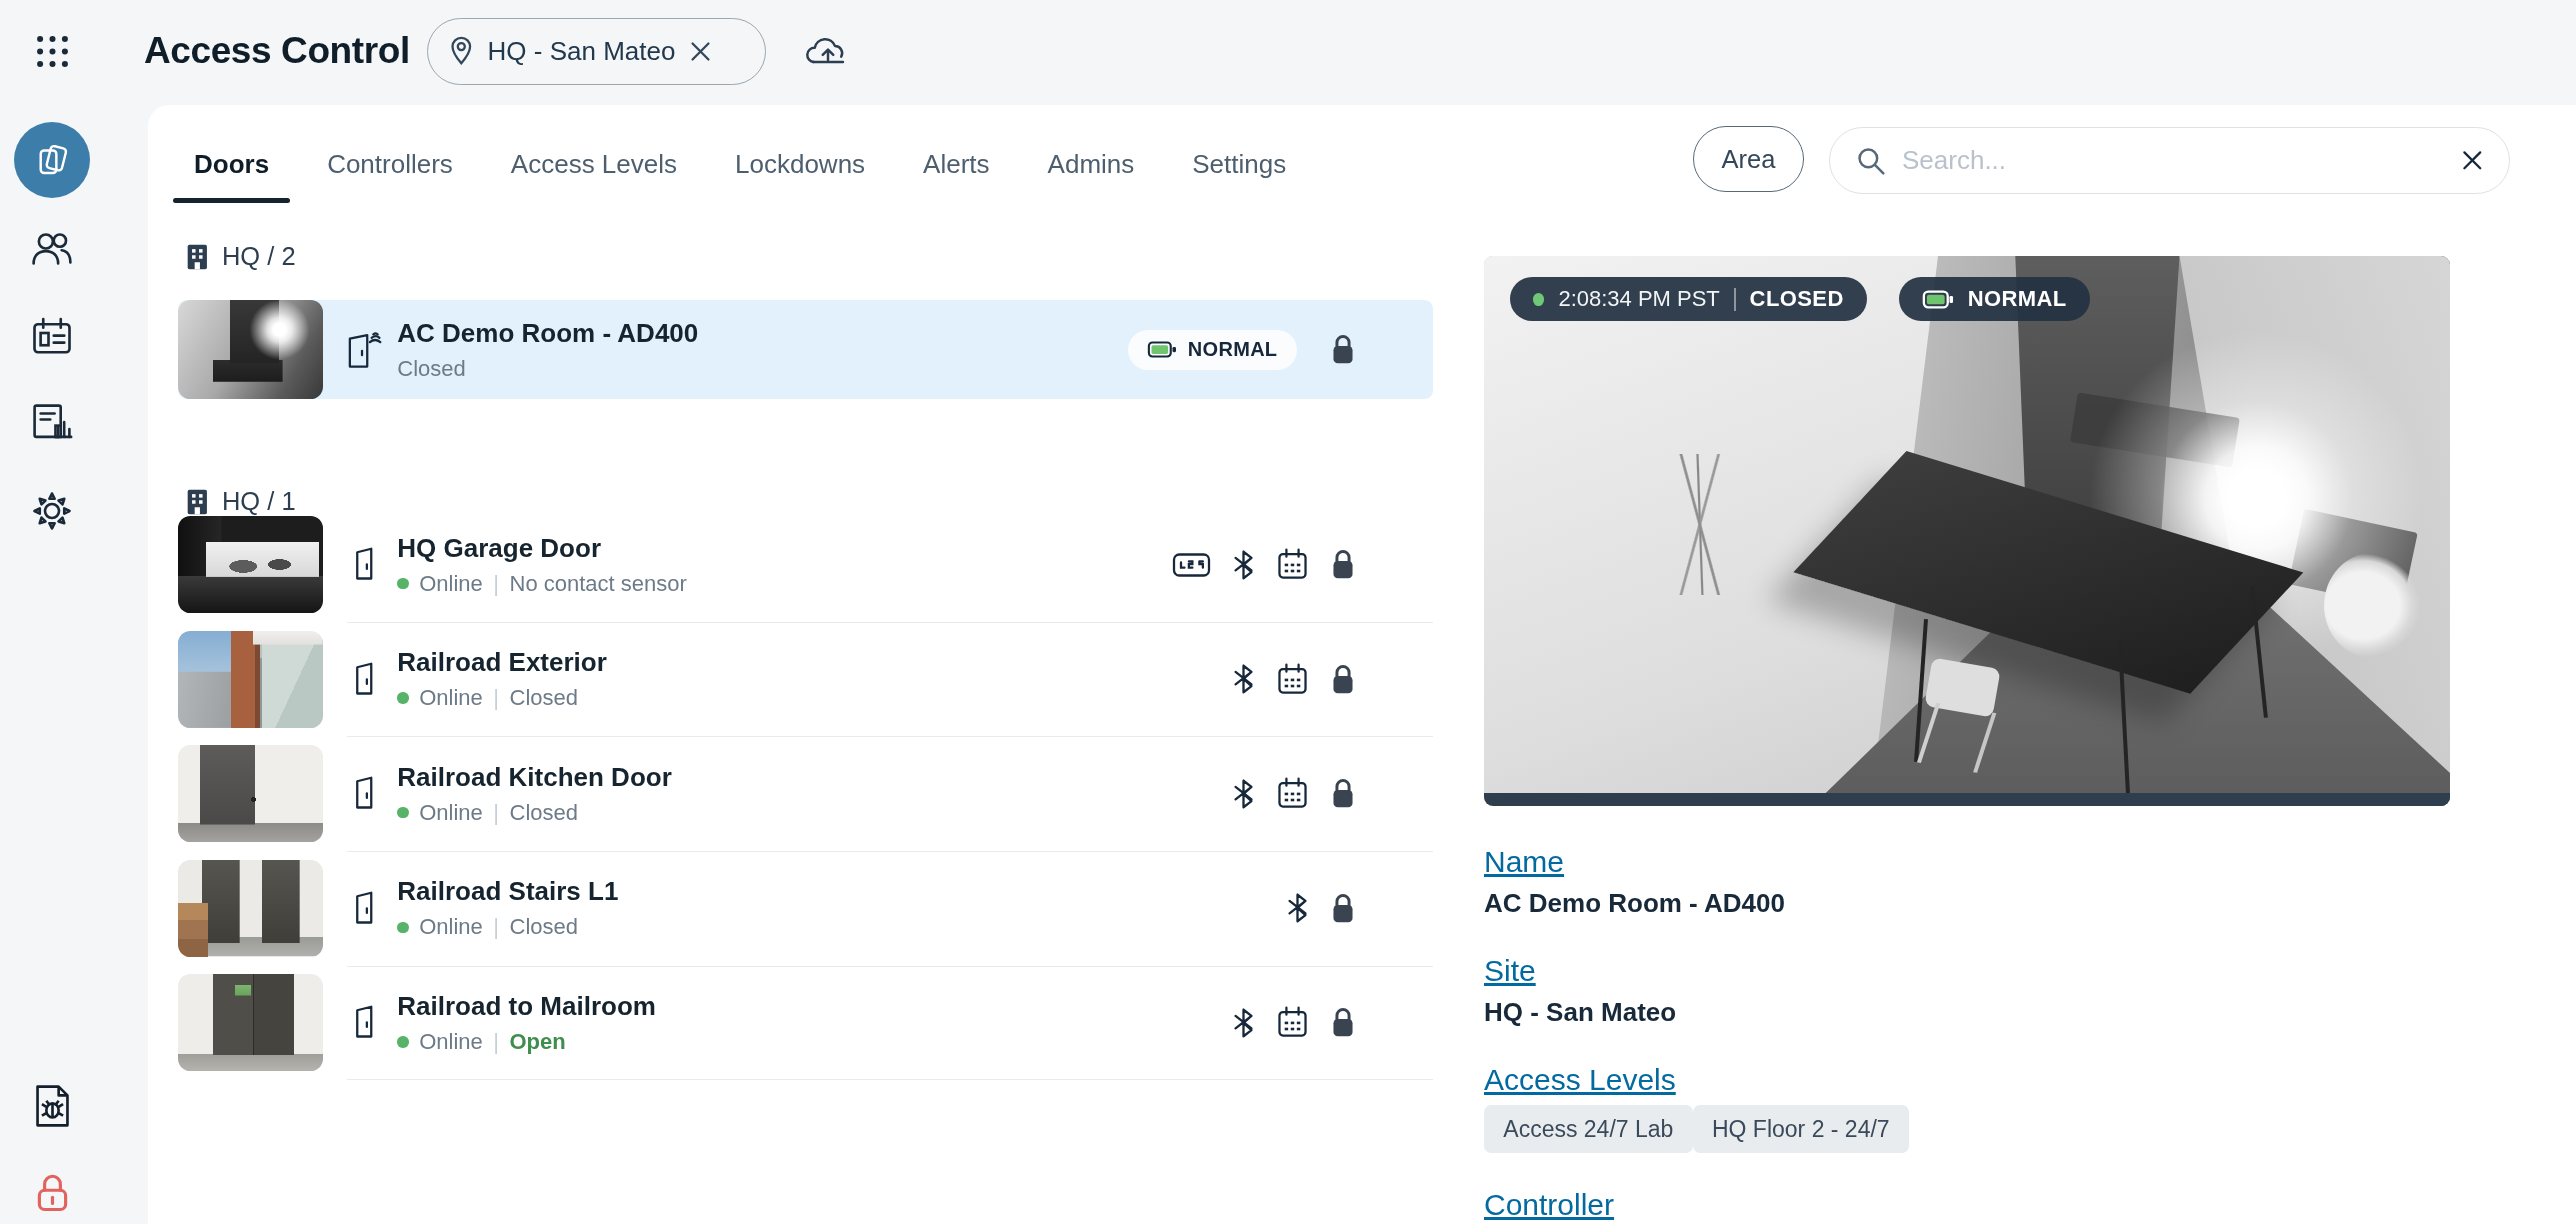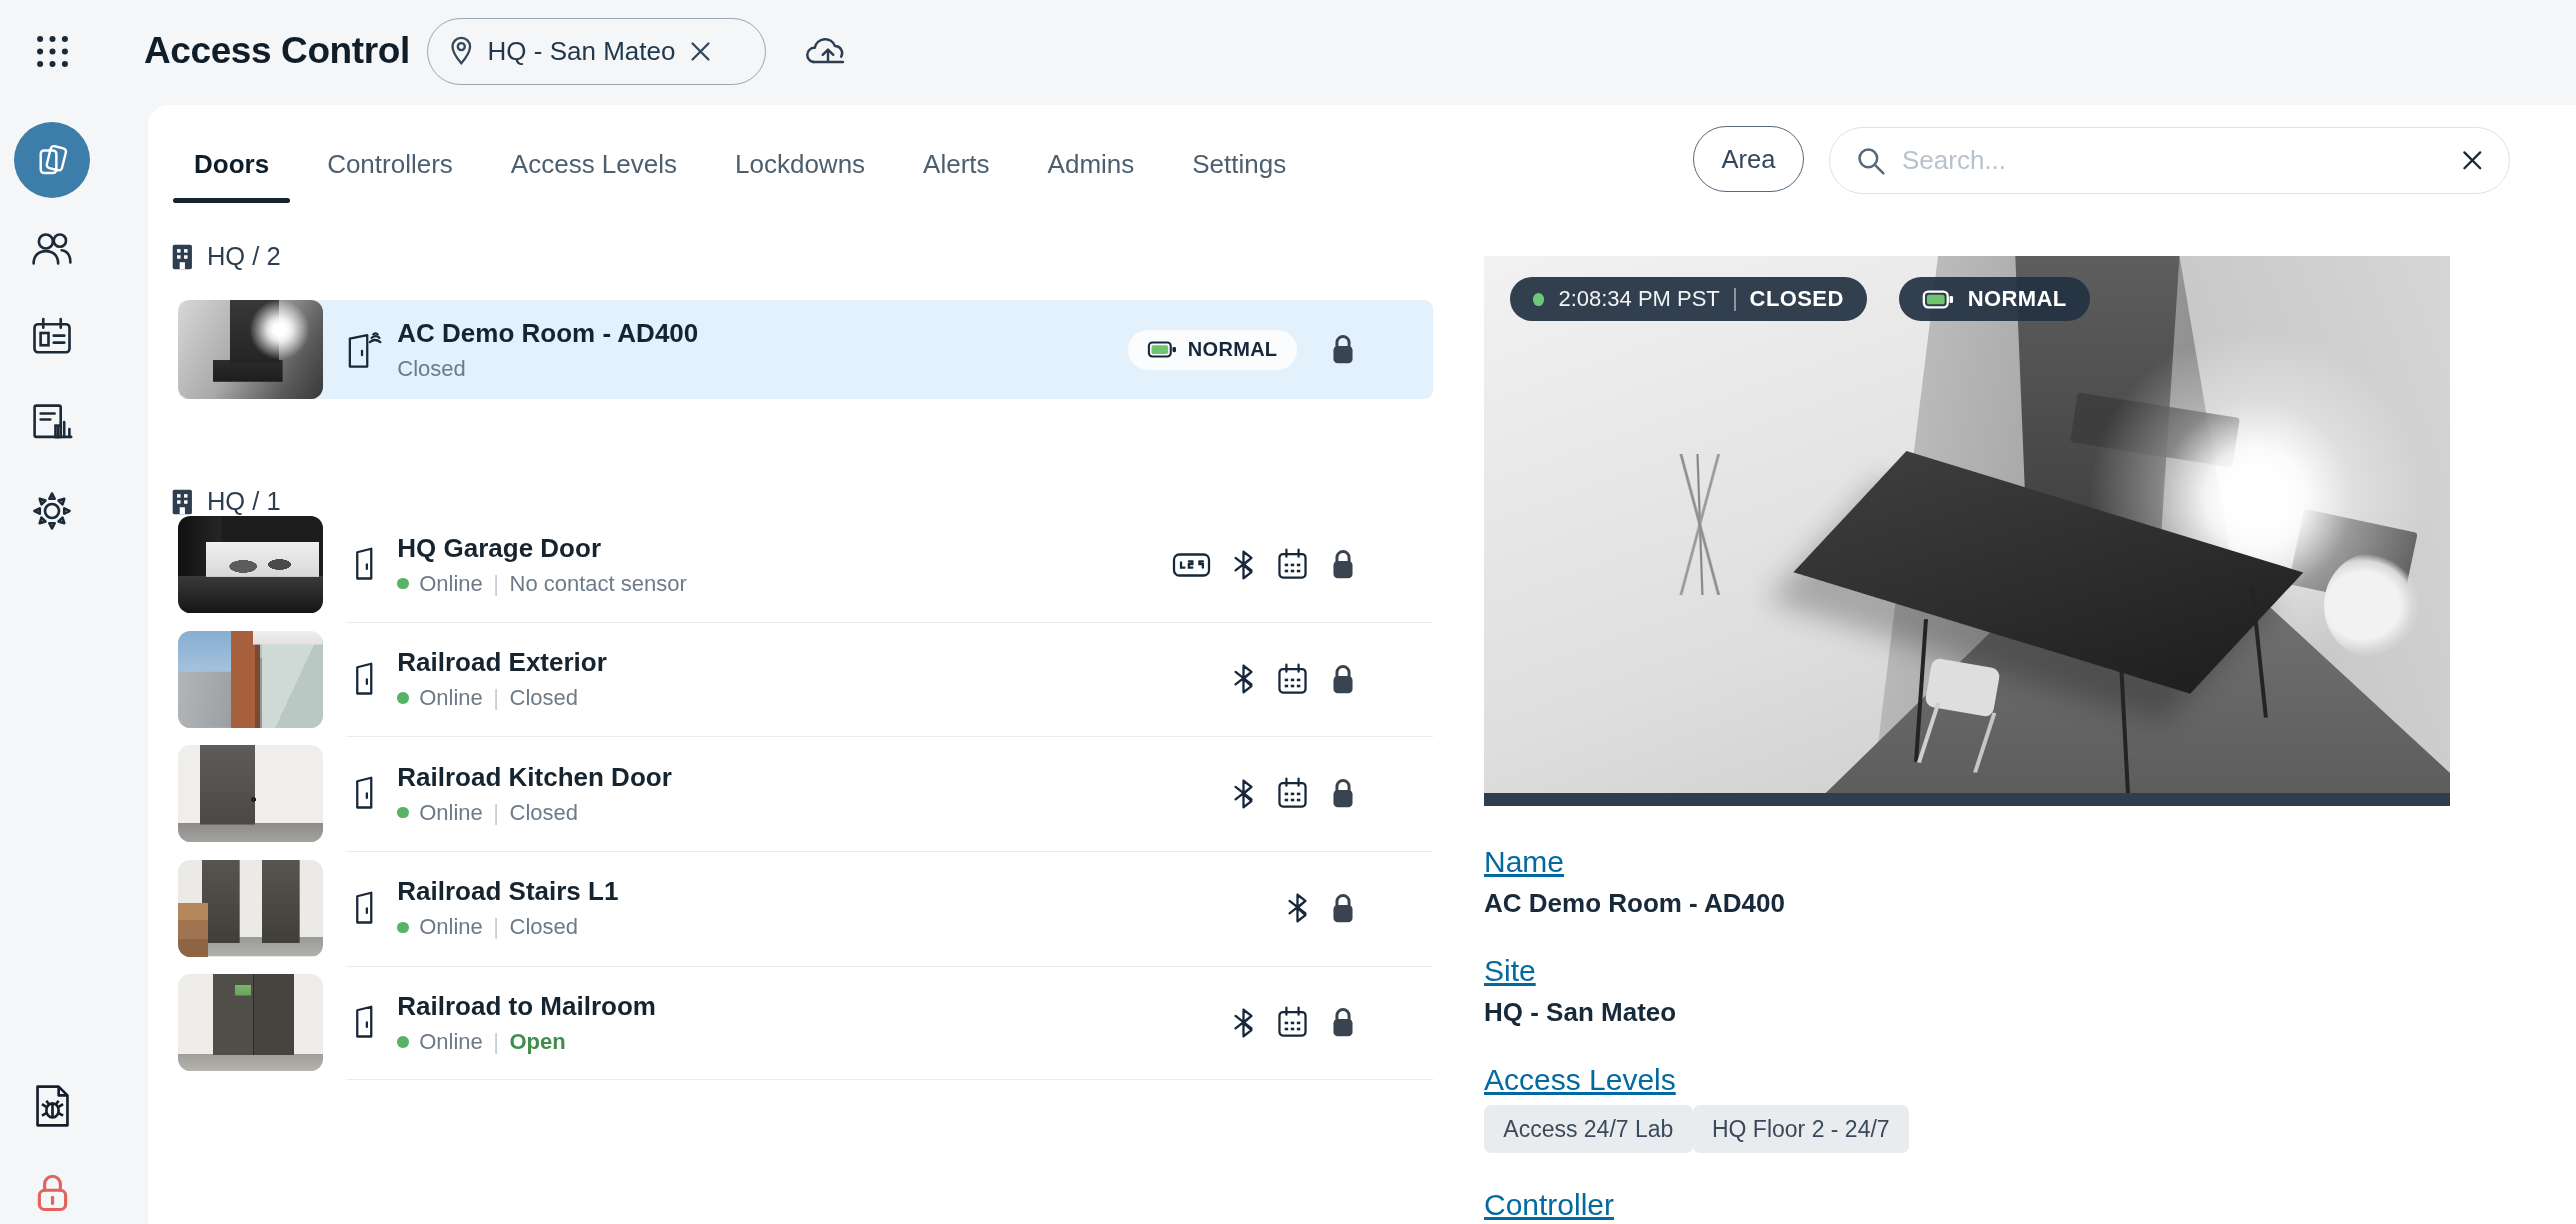--- a/index.html
+++ b/index.html
@@ -29,21 +29,21 @@
   .tab.active { color:#0f1d28; font-weight:700; }
   .tab.active::after { content:''; position:absolute; left:-21px; right:-21px; bottom:0; height:5.3px; border-radius:2.6px; background:#15232f; }
 
   
   .area-btn { position:absolute; left:1545px; top:21px; width:111px; height:66px; border:1.8px solid #55697b; border-radius:33px; display:flex; align-items:center; justify-content:center; font-size:25.5px; font-weight:500; color:#33475a; background:#fff; }
   .searchbox { position:absolute; left:1681px; top:22px; width:681px; height:67px; border:1.8px solid #dde2e7; border-radius:35px; background:#fff; display:flex; align-items:center; padding:0 24.6px 0 26px; gap:16px; }
   .searchbox input { flex:1; border:none; outline:none; font-size:26px; color:#33475a; background:transparent; font-family:"Liberation Sans", sans-serif; }
   .searchbox input::placeholder { color:#b9c2cb; }
 
   
-  .section-label { position:absolute; left:22px; display:flex; align-items:center; gap:12.3px; font-size:25.5px; font-weight:500; color:#2c3e50; }
+  .section-label { position:absolute; left:37px; display:flex; align-items:center; gap:12.3px; font-size:25.5px; font-weight:500; color:#2c3e50; }
 
   
   .drow { position:relative; width:1255px; height:97px; display:flex; align-items:center; }
   .drow.selected { height:99px; background:#e2f1fb; border-radius:8.8px; }
   .thumb { width:145px; height:100%; border-radius:12.3px; flex:0 0 145px; background-color:#8a8a8a; background-repeat:no-repeat; }
   .row-door-icon { margin-left:23px; width:39px; display:flex; justify-content:center; flex:0 0 39px; }
   .row-main { margin-left:12.3px; display:flex; flex-direction:column; gap:7px; }
   .row-title { font-size:26px; font-weight:700; color:#15242f; }
   .row-status { font-size:22px; color:#6d7b89; display:flex; align-items:center; gap:10.5px; }
   .dot { width:11.4px; height:11.4px; border-radius:50%; background:#57b368; display:inline-block; }
@@ -103,21 +103,21 @@
   .thumb-mailroom { background-color:#efedea; background-image:
       linear-gradient(#7cb56b,#6aa35c),
       linear-gradient(90deg,#4f4e48 0 49%, #2c2b27 49% 51%, #45443f 51% 100%),
       linear-gradient(#a09e99,#b6b4af);
     background-size:16px 10.5px, 56% 84%, 100% 18%;
     background-position:44% 12%, 55% 0, 0 100%;
     background-repeat:no-repeat; }
 
   
   .detail { position:absolute; left:1336px; top:151px; width:966px; }
-  .camera { position:relative; width:966px; height:550px; border-radius:0; overflow:hidden; background:#eab308; }
+  .camera { position:relative; width:966px; height:550px; border-radius:9px; overflow:hidden; background:#eab308; }
   .cam-base { position:absolute; inset:0; background:linear-gradient(100deg,#e6e6e6 0%,#d0d0d0 28%,#a9a9a9 55%,#7a7a7a 80%,#525252 100%); }
   .wall-left { position:absolute; inset:0; clip-path:polygon(0 0,47% 0,40% 100%,0 100%); background:linear-gradient(160deg,#f2f2f2 0%,#dedede 55%,#c3c3c3 100%); }
   .door-dark { position:absolute; inset:0; clip-path:polygon(55% 0,72% 0,69% 80%,57% 86%); background:linear-gradient(180deg,#5e5e5e,#2d2d2d 85%); }
   .wall-right { position:absolute; inset:0; clip-path:polygon(72% 0,100% 0,100% 100%,78% 62%); background:linear-gradient(250deg,#d6d6d6,#b5b5b5 60%,#9b9b9b); }
   .equip1 { position:absolute; left:61%; top:27%; width:17%; height:9%; background:#3c3c3c; transform:rotate(9deg); border-radius:3.5px; opacity:.85; }
   .equip2 { position:absolute; left:84%; top:48%; width:12%; height:14%; background:#4a4a4a; transform:rotate(12deg); border-radius:3.5px; opacity:.8; }
   .flare { position:absolute; left:58%; top:8%; width:44%; height:80%; background:radial-gradient(circle at 50% 45%, #ffffff 0 9%, rgba(255,255,255,.9) 16%, rgba(255,255,255,.35) 30%, rgba(255,255,255,0) 52%); }
   .floor { position:absolute; inset:0; clip-path:polygon(34% 100%,55% 64%,79% 60%,100% 94%,100% 100%); background:linear-gradient(180deg,#929292,#5c5c5c); }
   .table { position:absolute; left:37%; top:44%; width:43%; height:27%; background:linear-gradient(135deg,#3d3d3d,#1f1f1f); transform:rotate(17deg) skewX(-26deg); box-shadow:0 35px 26px rgba(0,0,0,.25); }
   .tleg { position:absolute; width:4.4px; background:#242424; }

